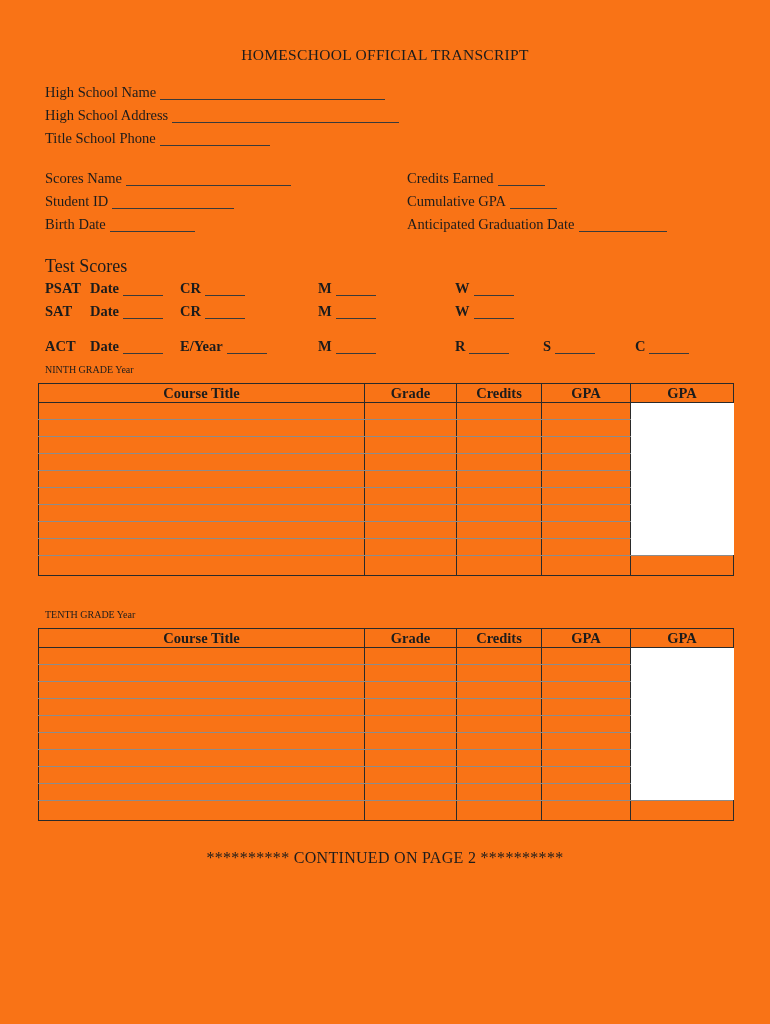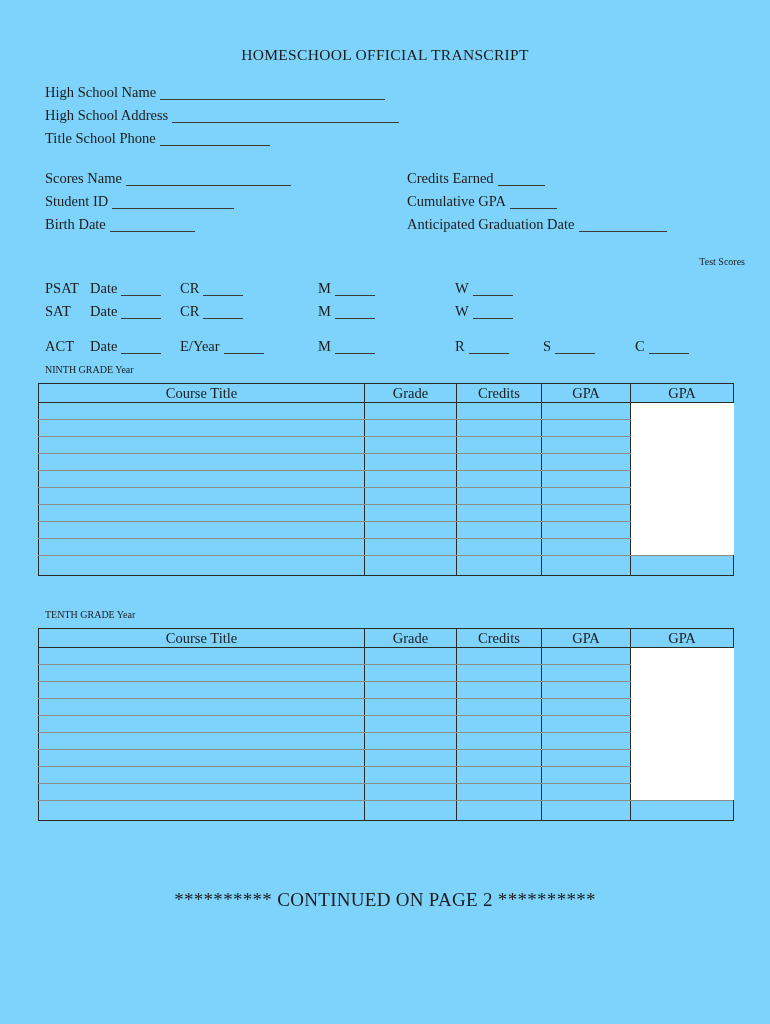--- a/index.html
+++ b/index.html
@@ -2,76 +2,76 @@
 <html><head>
 <meta charset="utf-8">
 <style>
   * { margin: 0; padding: 0; box-sizing: border-box; }
   html, body { background: #ffffff; }
   body {
     width: 770px; height: 1024px;
     font-family: "Liberation Serif", "DejaVu Serif", serif;
     color: #1c1c1c;
   }
-  .page { position: relative; width: 770px; height: 1024px; background: #7dd3fc; overflow: hidden; }
+  .page { position: relative; width: 770px; height: 1024px; background: #f97316; overflow: hidden; }
 
   .doc-title {
     position: absolute; top: 46px; left: 0; width: 770px;
     text-align: center; font-size: 15.5px; letter-spacing: 0.3px;
   }
 
   .form-line { height: 23px; font-size: 14.5px; white-space: nowrap; }
   .blank {
     display: inline-block;
     border-bottom: 1px solid #3a3a3a;
     vertical-align: -3px;
     margin-left: 4px;
     height: 12px;
   }
 
   .school-block  { position: absolute; left: 45px; top: 84px; }
   .student-left  { position: absolute; left: 45px;  top: 170px; }
   .student-right { position: absolute; left: 407px; top: 170px; }
 
   .tests-block { position: absolute; left: 45px; top: 256px; width: 700px; height: 92px; }
-  .tests-heading { font-size: 10px; text-align: right; }
-  .test-row { position: absolute; left: 0; width: 700px; height: 18px; font-size: 14.5px; }
+  .tests-heading { font-size: 18px; }
+  .test-row { position: absolute; left: 0; width: 700px; height: 18px; font-size: 14.5px; font-weight: bold; }
   .test-row.r0 { top: 24px; }
   .test-row.r1 { top: 47px; }
   .test-row.r2 { top: 82px; }
   .tfield { position: absolute; top: 0; white-space: nowrap; }
   .blank.w40 { width: 40px; }
 
   .section-label { position: absolute; left: 45px; font-size: 10px; }
   .lbl9  { top: 364px; }
   .lbl10 { top: 609px; }
 
   table.grade-table {
     position: absolute; left: 38px;
     border-collapse: collapse; table-layout: fixed;
     width: 695px; font-size: 14.5px;
   }
   table.t9  { top: 383px; }
   table.t10 { top: 628px; }
   table.grade-table th {
     border: 1px solid #2a2a2a;
-    font-weight: normal; text-align: center;
+    font-weight: bold; text-align: center;
     height: 19px; padding: 0; font-size: 14.5px;
   }
   table.grade-table td {
     border: 1px solid #2a2a2a;
     border-top-color: #8c8c8c; border-bottom-color: #8c8c8c;
     height: 17px; padding: 0;
   }
   table.grade-table td.ghost { border-top: 0; border-bottom: 0; border-right: 0; background: #ffffff; }
   table.grade-table tr.last-row td { border-bottom-color: #2a2a2a; height: 20px; }
 
   .doc-footer {
     position: absolute; top: 849px; left: 0; width: 770px;
-    text-align: center; font-size: 19px; letter-spacing: 0.3px; margin-top: 40px;
+    text-align: center; font-size: 16px; letter-spacing: 0.3px;
   }
 </style>
 </head>
 <body>
 
 <div class="page">
 
   <div class="doc-title">HOMESCHOOL OFFICIAL TRANSCRIPT</div>
 
   <div class="school-block">

